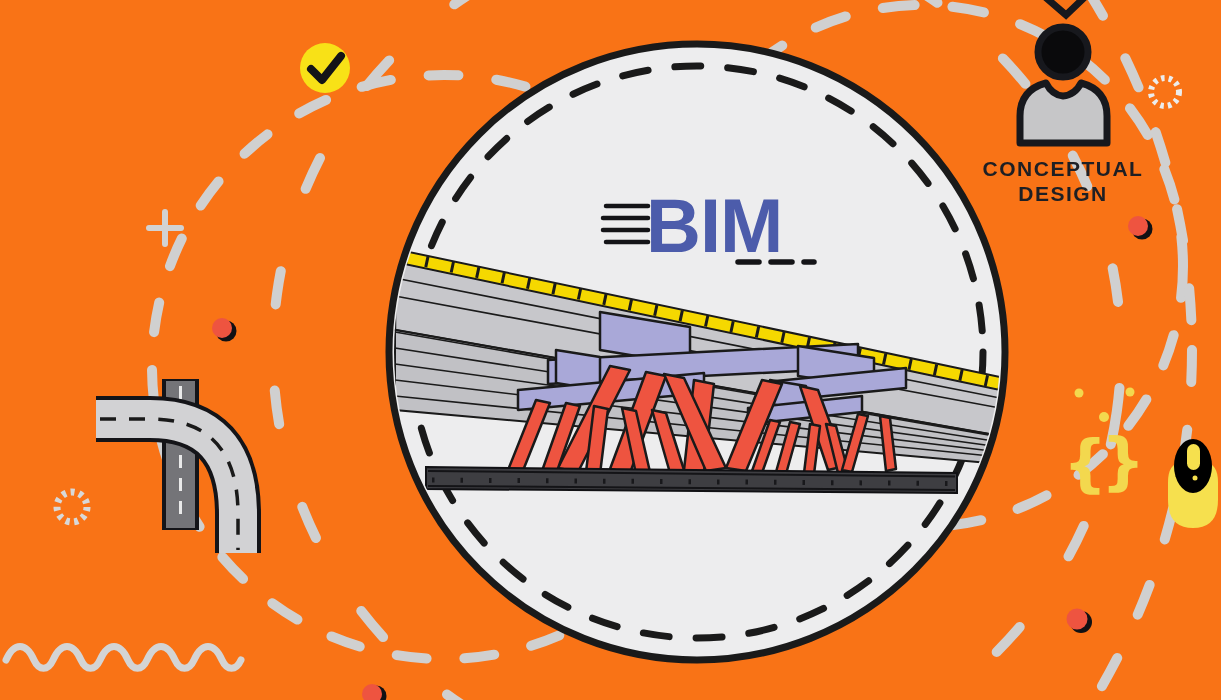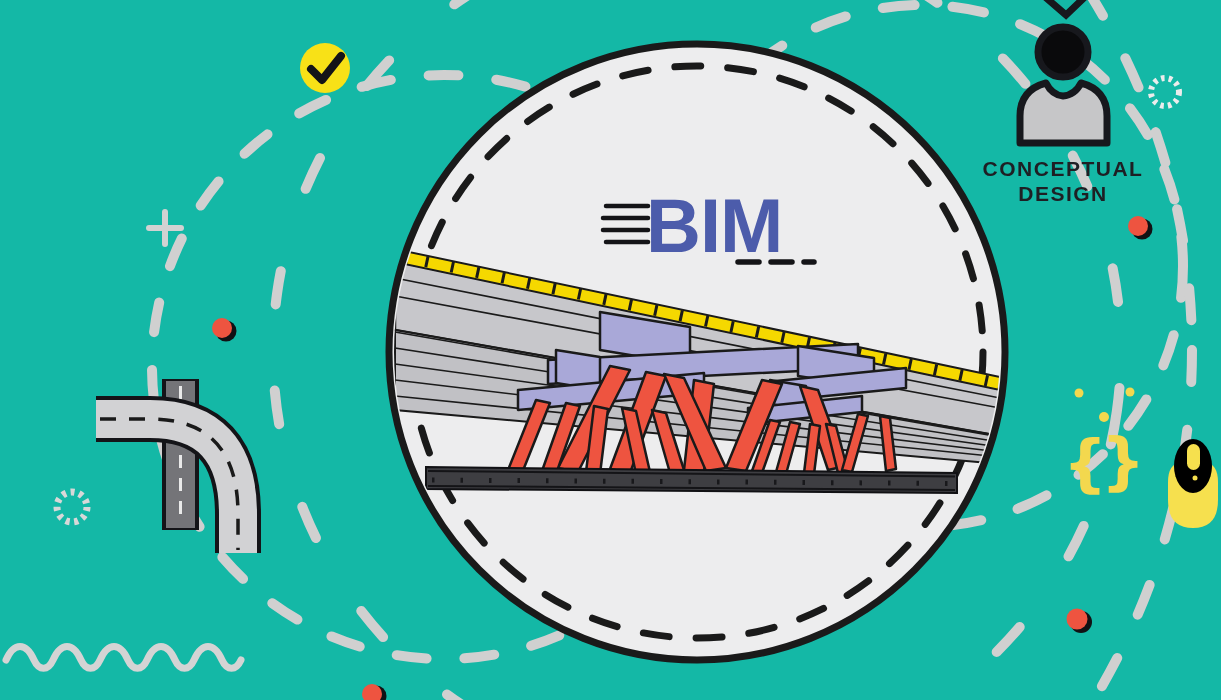--- a/index.html
+++ b/index.html
@@ -1,16 +1,16 @@
 <!DOCTYPE html>
 <html><head>
 <meta charset="utf-8">
 <style>
   html,body{margin:0;padding:0;background:#000;}
-  .stage{position:relative;width:1221px;height:700px;background:#14b8a6;overflow:hidden;
+  .stage{position:relative;width:1221px;height:700px;background:#f97316;overflow:hidden;
          font-family:"Liberation Sans",sans-serif;}
   svg text{font-family:"Liberation Sans",sans-serif;}
   .bim-title{font-weight:bold;font-size:76px;letter-spacing:-1px;}
   .stage-label{font-weight:bold;font-size:21px;letter-spacing:1.5px;}
   .brace{font-family:"DejaVu Sans",sans-serif;font-weight:bold;font-size:62px;}
 </style>
 </head>
 <body>
 
 <div class="stage">

